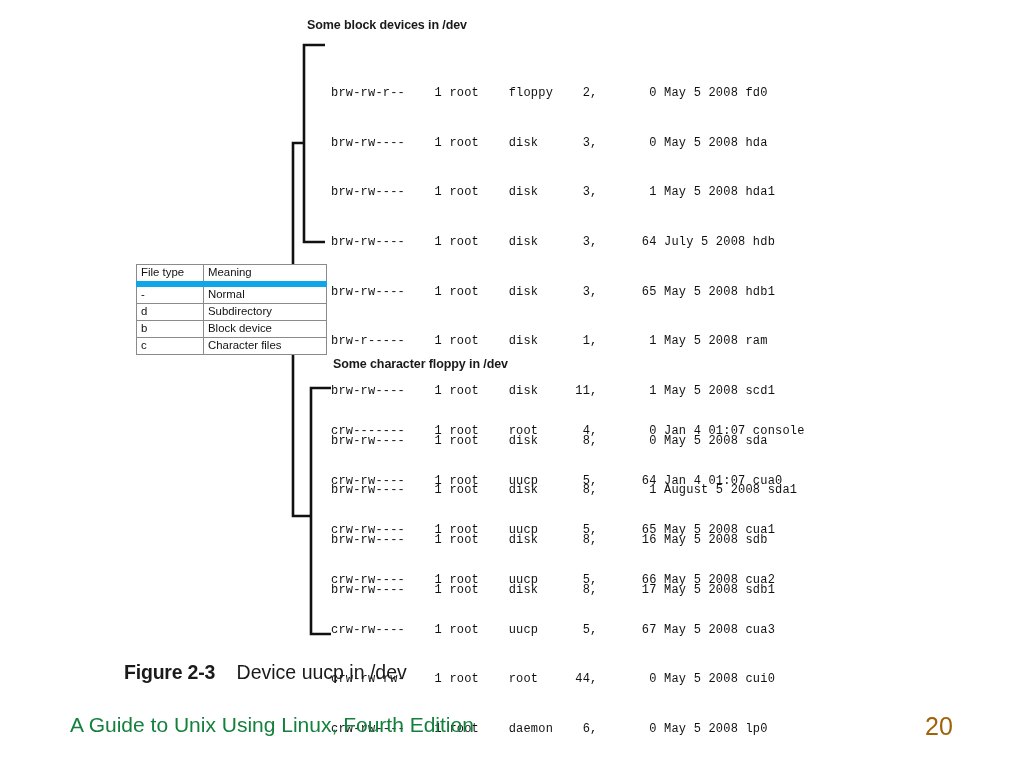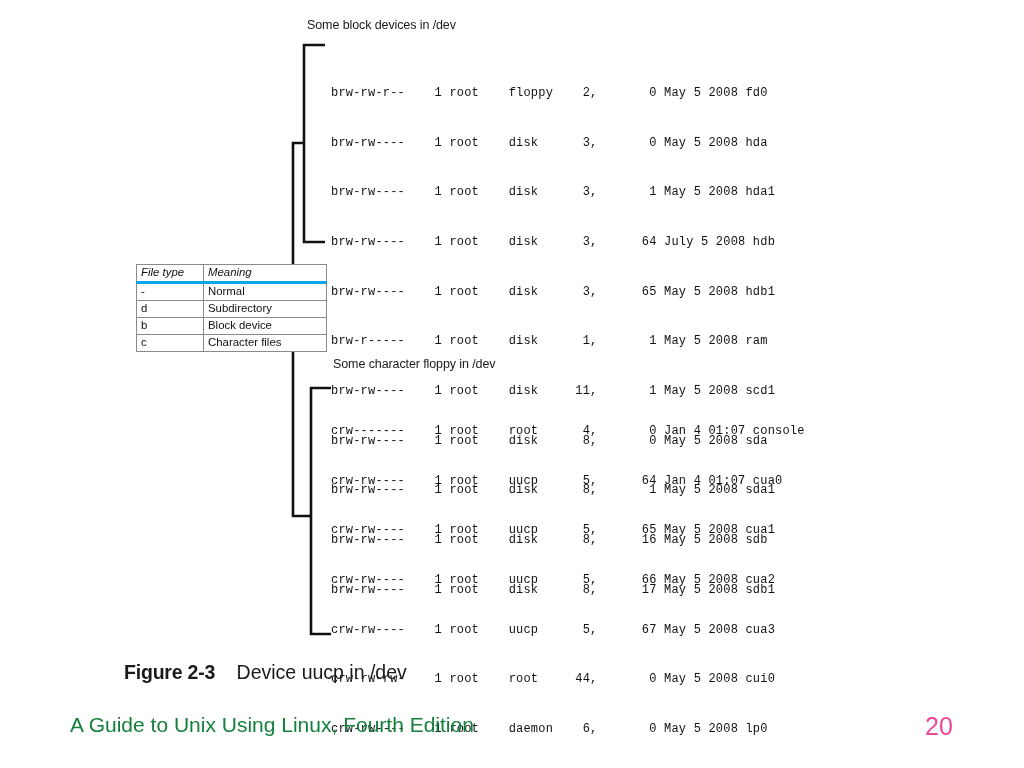--- a/index.html
+++ b/index.html
@@ -10,21 +10,21 @@
     color:#000;
     position:relative;
     overflow:hidden;
   }
   .slide{position:absolute;inset:0;}
 
   
   .section-heading{
     position:absolute;
     font-family:"Liberation Sans", sans-serif;
-    font-weight:normal;
+    font-weight:bold;
     font-size:12.5px;
     letter-spacing:-0.1px;
     color:#1a1a1a;
     white-space:nowrap;
   }
   #heading-block{left:307px;top:18px;}
   #heading-char{left:333px;top:357px;}
 
   
   .listing{
@@ -53,41 +53,41 @@
   }
   .legend-table td{
     border:1px solid #8a8a8a;
     padding:1px 4px 2px 4px;
     height:13px;
     line-height:13px;
     vertical-align:middle;
   }
   .legend-table td.c-type{width:58px;}
   .legend-table tr.head td{font-weight:normal;}
-  .legend-table tr.head td{border-bottom:3px solid #0ea5e9;font-style:italic;}
+  .legend-table tr.head td{border-bottom:6px solid #0ea5e9;}
 
   
   .lineart{position:absolute;left:0;top:0;width:1024px;height:768px;pointer-events:none;}
 
   
   #figure-caption{
     position:absolute;left:124px;top:661px;
     font-size:19.5px;color:#1a1a1a;white-space:nowrap;
   }
   #figure-caption .fig-num{font-weight:bold;letter-spacing:-0.2px;}
   #figure-caption .fig-text{font-weight:normal;margin-left:16px;}
 
   
   #footer-title{
     position:absolute;left:70px;top:713px;
     font-size:21px;color:#15803d;white-space:nowrap;
   }
   #footer-page{
     position:absolute;left:925px;top:712px;
-    font-size:25px;color:#ec4899;
+    font-size:25px;color:#a16207;
   }
 </style>
 </head>
 <body>
 
 <div class="slide">
 
   <svg class="lineart" viewBox="0 0 1024 768" xmlns="http://www.w3.org/2000/svg">
 
     <path d="M 325 45 L 304 45 L 304 242 L 325 242" fill="none" stroke="#111111" stroke-width="2.6" stroke-linecap="butt"></path>
@@ -103,21 +103,21 @@
 
   <div class="listing" id="listing-block">
     <span class="row">brw-rw-r--    1 root    floppy    2,       0 May 5 2008 fd0</span>
     <span class="row">brw-rw----    1 root    disk      3,       0 May 5 2008 hda</span>
     <span class="row">brw-rw----    1 root    disk      3,       1 May 5 2008 hda1</span>
     <span class="row">brw-rw----    1 root    disk      3,      64 July 5 2008 hdb</span>
     <span class="row">brw-rw----    1 root    disk      3,      65 May 5 2008 hdb1</span>
     <span class="row">brw-r-----    1 root    disk      1,       1 May 5 2008 ram</span>
     <span class="row">brw-rw----    1 root    disk     11,       1 May 5 2008 scd1</span>
     <span class="row">brw-rw----    1 root    disk      8,       0 May 5 2008 sda</span>
-    <span class="row">brw-rw----    1 root    disk      8,       1 May 5 2008 sda1</span>
+    <span class="row">brw-rw----    1 root    disk      8,       1 August 5 2008 sda1</span>
     <span class="row">brw-rw----    1 root    disk      8,      16 May 5 2008 sdb</span>
     <span class="row">brw-rw----    1 root    disk      8,      17 May 5 2008 sdb1</span>
   </div>
 
   <table class="legend-table">
     <tbody>
       <tr class="head">
         <td class="c-type">File type</td>
         <td>Meaning</td>
       </tr>

